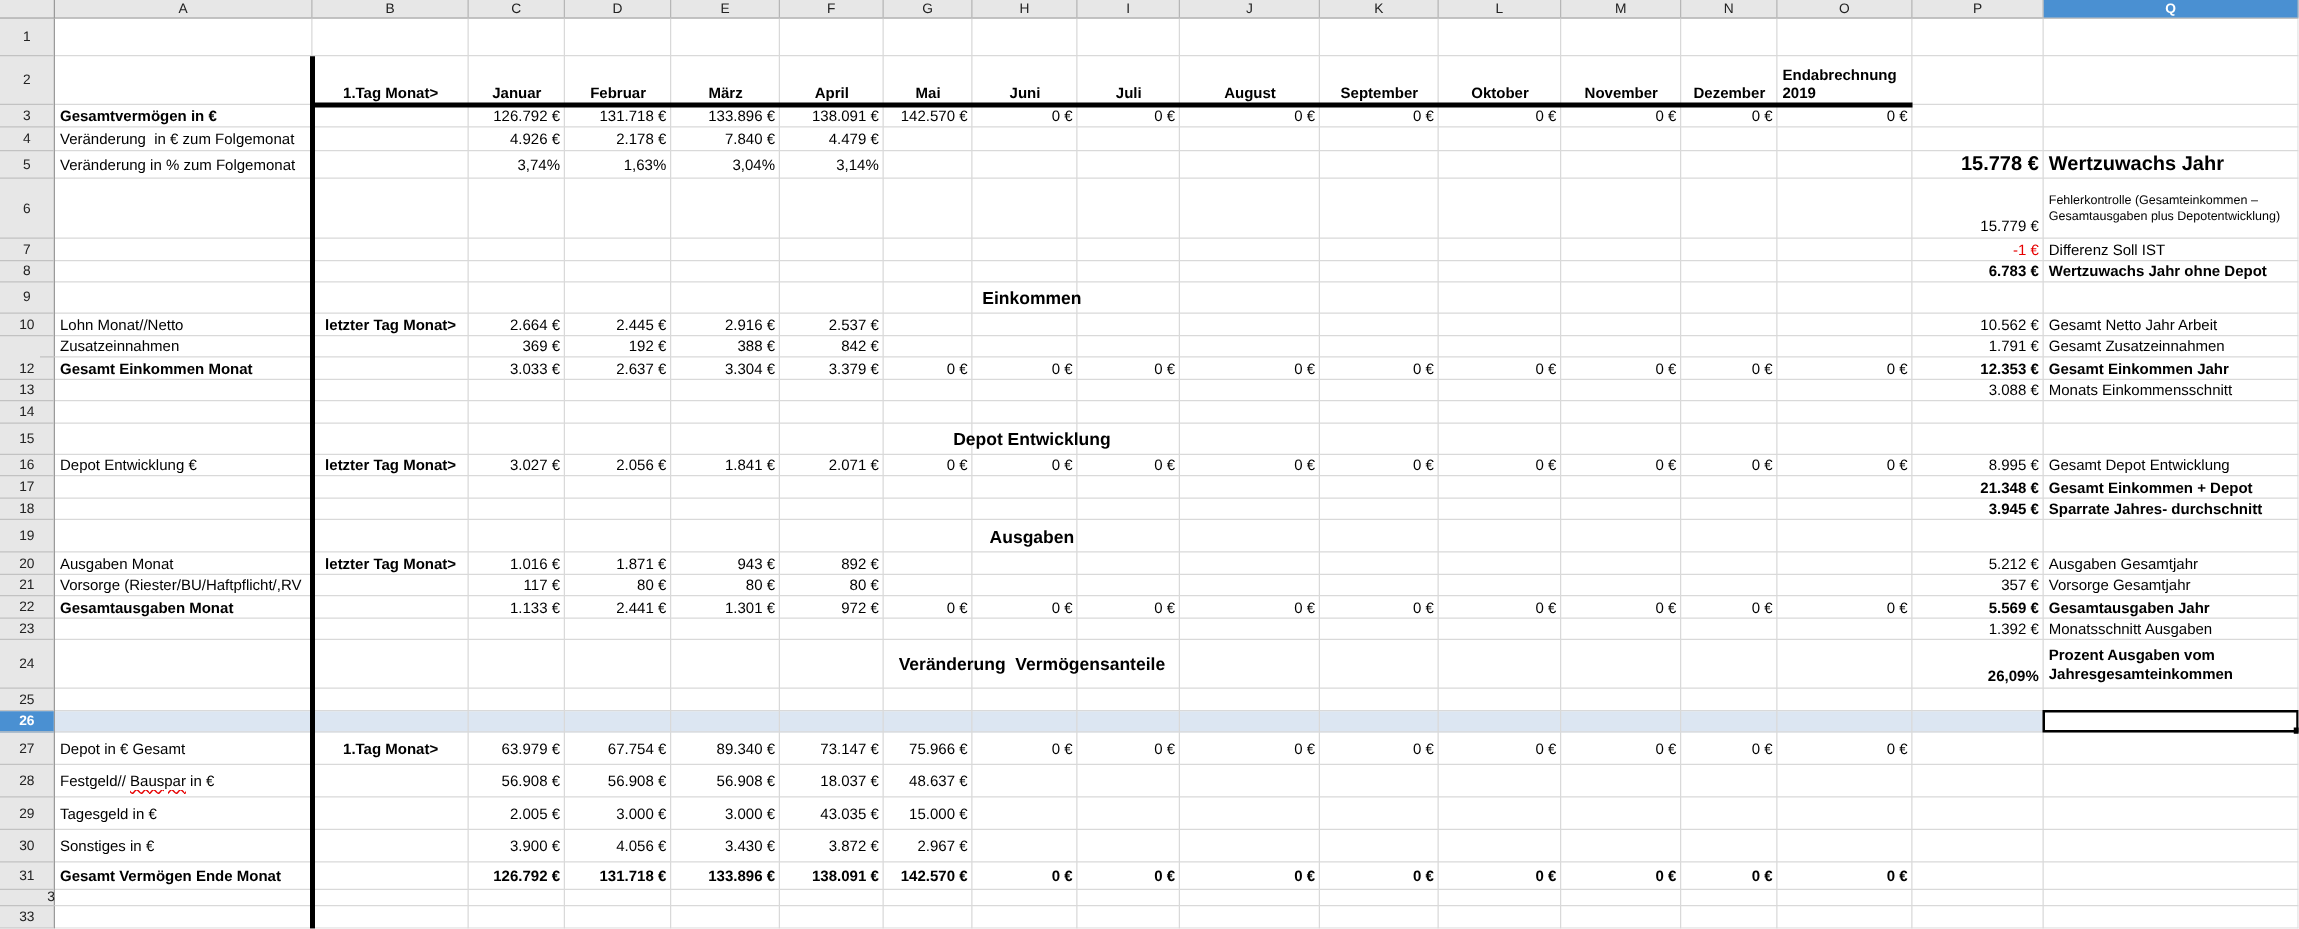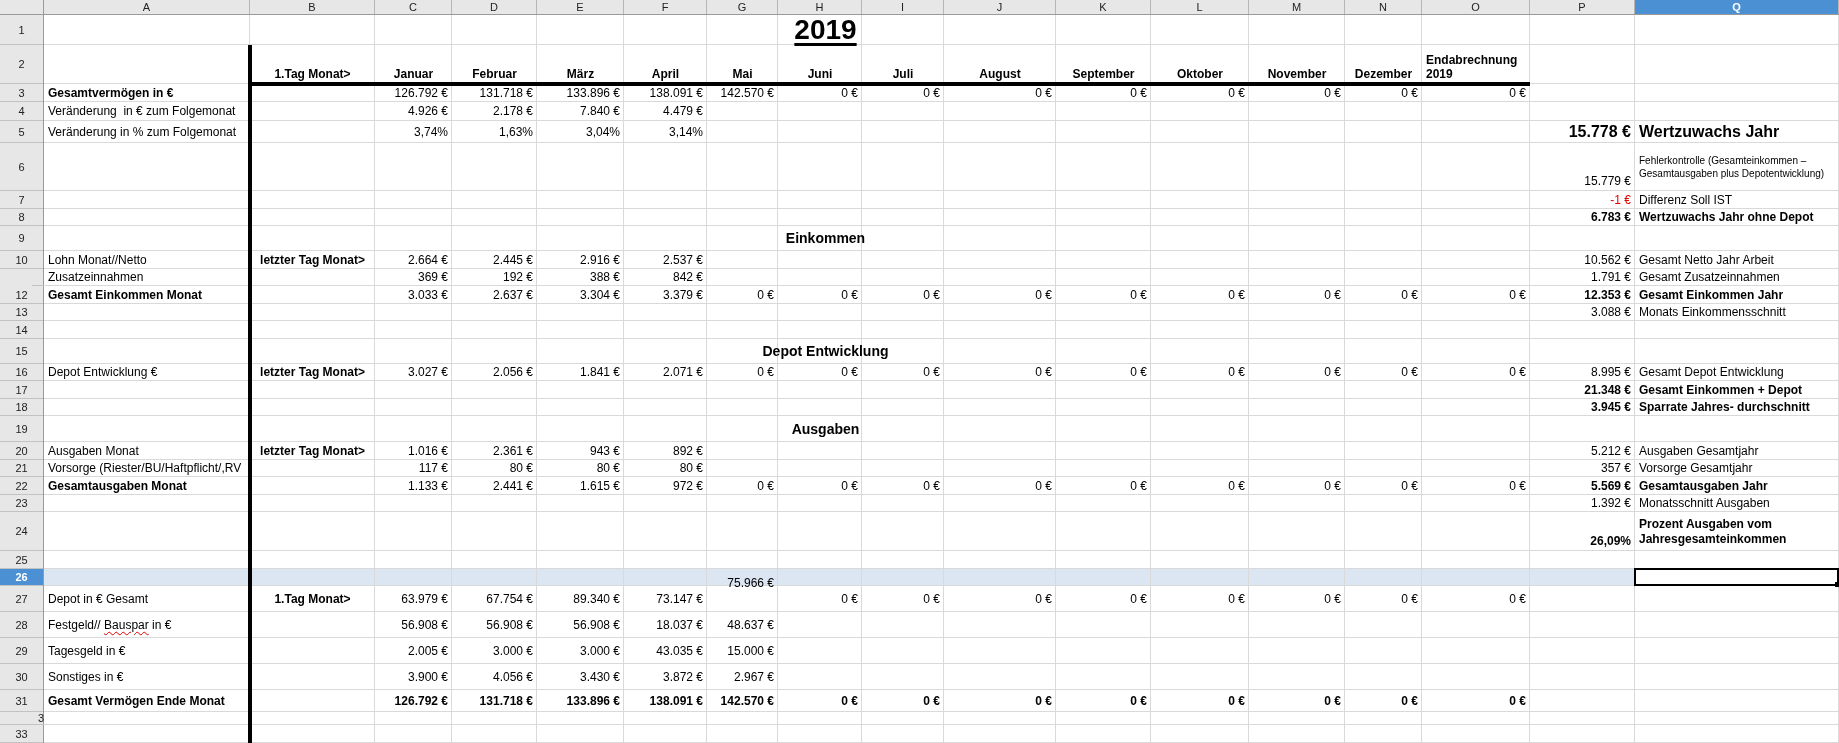--- a/index.html
+++ b/index.html
@@ -137,21 +137,20 @@
       <div class="hline" style="top: 570px;"></div>
       <div class="hline" style="top: 596px;"></div>
       <div class="hline" style="top: 622px;"></div>
       <div class="hline" style="top: 648px;"></div>
       <div class="hline" style="top: 674px;"></div>
       <div class="hline" style="top: 696px;"></div>
       <div class="hline" style="top: 709px;"></div>
       <div class="hline" style="top: 727px;"></div>
       <div class="thickv" style="left: 204px; top: 30px; height: 698px;"></div>
       <div class="thickh" style="top: 67px; left: 206px; width: 1280px;"></div>
-      <div class="cell title c" style="left: 663px; top: 0px; width: 237px; height: 30px;">2019</div>
       <div class="cell b c vb" style="left: 206px; top: 30px; width: 125px; height: 39px;">1.Tag Monat&gt;</div>
       <div class="cell b c vb" style="left: 331px; top: 30px; width: 77px; height: 39px;">Januar</div>
       <div class="cell b c vb" style="left: 408px; top: 30px; width: 85px; height: 39px;">Februar</div>
       <div class="cell b c vb" style="left: 493px; top: 30px; width: 87px; height: 39px;">März</div>
       <div class="cell b c vb" style="left: 580px; top: 30px; width: 83px; height: 39px;">April</div>
       <div class="cell b c vb" style="left: 663px; top: 30px; width: 71px; height: 39px;">Mai</div>
       <div class="cell b c vb" style="left: 734px; top: 30px; width: 84px; height: 39px;">Juni</div>
       <div class="cell b c vb" style="left: 818px; top: 30px; width: 82px; height: 39px;">Juli</div>
       <div class="cell b c vb" style="left: 900px; top: 30px; width: 112px; height: 39px;">August</div>
       <div class="cell b c vb" style="left: 1012px; top: 30px; width: 95px; height: 39px;">September</div>
@@ -244,59 +243,60 @@
       <div class="cell r" style="left: 1486px; top: 349px; width: 105px; height: 17px;">8.995 €</div>
       <div class="cell" style="left: 1591px; top: 349px; width: 204px; height: 17px;">Gesamt Depot Entwicklung</div>
       <div class="cell r b" style="left: 1486px; top: 366px; width: 105px; height: 18px;">21.348 €</div>
       <div class="cell b" style="left: 1591px; top: 366px; width: 204px; height: 18px;">Gesamt Einkommen + Depot</div>
       <div class="cell r b" style="left: 1486px; top: 384px; width: 105px; height: 17px;">3.945 €</div>
       <div class="cell b" style="left: 1591px; top: 384px; width: 204px; height: 17px;">Sparrate Jahres- durchschnitt</div>
       <div class="cell heading c" style="left: 663px; top: 401px; width: 237px; height: 26px;">Ausgaben</div>
       <div class="cell" style="left: 0px; top: 427px; width: 206px; height: 18px;">Ausgaben Monat</div>
       <div class="cell b c" style="left: 206px; top: 427px; width: 125px; height: 18px;">letzter Tag Monat&gt;</div>
       <div class="cell r" style="left: 331px; top: 427px; width: 77px; height: 18px;">1.016 €</div>
-      <div class="cell r" style="left: 408px; top: 427px; width: 85px; height: 18px;">2.361 €</div>
+      <div class="cell r" style="left: 408px; top: 427px; width: 85px; height: 18px;">1.871 €</div>
       <div class="cell r" style="left: 493px; top: 427px; width: 87px; height: 18px;">943 €</div>
       <div class="cell r" style="left: 580px; top: 427px; width: 83px; height: 18px;">892 €</div>
       <div class="cell r" style="left: 1486px; top: 427px; width: 105px; height: 18px;">5.212 €</div>
       <div class="cell" style="left: 1591px; top: 427px; width: 204px; height: 18px;">Ausgaben Gesamtjahr</div>
       <div class="cell" style="left: 0px; top: 445px; width: 206px; height: 17px;">Vorsorge (Riester/BU/Haftpflicht/,RV</div>
       <div class="cell r" style="left: 331px; top: 445px; width: 77px; height: 17px;">117 €</div>
       <div class="cell r" style="left: 408px; top: 445px; width: 85px; height: 17px;">80 €</div>
       <div class="cell r" style="left: 493px; top: 445px; width: 87px; height: 17px;">80 €</div>
       <div class="cell r" style="left: 580px; top: 445px; width: 83px; height: 17px;">80 €</div>
       <div class="cell r" style="left: 1486px; top: 445px; width: 105px; height: 17px;">357 €</div>
       <div class="cell" style="left: 1591px; top: 445px; width: 204px; height: 17px;">Vorsorge Gesamtjahr</div>
       <div class="cell b" style="left: 0px; top: 462px; width: 206px; height: 18px;">Gesamtausgaben Monat</div>
       <div class="cell r" style="left: 331px; top: 462px; width: 77px; height: 18px;">1.133 €</div>
       <div class="cell r" style="left: 408px; top: 462px; width: 85px; height: 18px;">2.441 €</div>
-      <div class="cell r" style="left: 493px; top: 462px; width: 87px; height: 18px;">1.615 €</div>
+      <div class="cell r" style="left: 493px; top: 462px; width: 87px; height: 18px;">1.301 €</div>
       <div class="cell r" style="left: 580px; top: 462px; width: 83px; height: 18px;">972 €</div>
       <div class="cell r" style="left: 663px; top: 462px; width: 71px; height: 18px;">0 €</div>
       <div class="cell r" style="left: 734px; top: 462px; width: 84px; height: 18px;">0 €</div>
       <div class="cell r" style="left: 818px; top: 462px; width: 82px; height: 18px;">0 €</div>
       <div class="cell r" style="left: 900px; top: 462px; width: 112px; height: 18px;">0 €</div>
       <div class="cell r" style="left: 1012px; top: 462px; width: 95px; height: 18px;">0 €</div>
       <div class="cell r" style="left: 1107px; top: 462px; width: 98px; height: 18px;">0 €</div>
       <div class="cell r" style="left: 1205px; top: 462px; width: 96px; height: 18px;">0 €</div>
       <div class="cell r" style="left: 1301px; top: 462px; width: 77px; height: 18px;">0 €</div>
       <div class="cell r" style="left: 1378px; top: 462px; width: 108px; height: 18px;">0 €</div>
       <div class="cell r b" style="left: 1486px; top: 462px; width: 105px; height: 18px;">5.569 €</div>
       <div class="cell b" style="left: 1591px; top: 462px; width: 204px; height: 18px;">Gesamtausgaben Jahr</div>
       <div class="cell r" style="left: 1486px; top: 480px; width: 105px; height: 17px;">1.392 €</div>
       <div class="cell" style="left: 1591px; top: 480px; width: 204px; height: 17px;">Monatsschnitt Ausgaben</div>
+      <div class="cell heading c" style="left: 663px; top: 497px; width: 237px; height: 39px;">Veränderung  Vermögensanteile</div>
       <div class="cell r b vb" style="left: 1486px; top: 497px; width: 105px; height: 39px;">26,09%</div>
       <div class="cell b wrap" style="left: 1591px; top: 497px; width: 204px; height: 39px;">Prozent Ausgaben vom Jahresgesamteinkommen</div>
       <div class="cell" style="left: 0px; top: 571px; width: 206px; height: 26px;">Depot in € Gesamt</div>
       <div class="cell b c" style="left: 206px; top: 571px; width: 125px; height: 26px;">1.Tag Monat&gt;</div>
       <div class="cell r" style="left: 331px; top: 571px; width: 77px; height: 26px;">63.979 €</div>
       <div class="cell r" style="left: 408px; top: 571px; width: 85px; height: 26px;">67.754 €</div>
       <div class="cell r" style="left: 493px; top: 571px; width: 87px; height: 26px;">89.340 €</div>
       <div class="cell r" style="left: 580px; top: 571px; width: 83px; height: 26px;">73.147 €</div>
-      <div class="cell r" style="left: 663px; top: 555px; width: 71px; height: 26px;">75.966 €</div>
+      <div class="cell r" style="left: 663px; top: 571px; width: 71px; height: 26px;">75.966 €</div>
       <div class="cell r" style="left: 734px; top: 571px; width: 84px; height: 26px;">0 €</div>
       <div class="cell r" style="left: 818px; top: 571px; width: 82px; height: 26px;">0 €</div>
       <div class="cell r" style="left: 900px; top: 571px; width: 112px; height: 26px;">0 €</div>
       <div class="cell r" style="left: 1012px; top: 571px; width: 95px; height: 26px;">0 €</div>
       <div class="cell r" style="left: 1107px; top: 571px; width: 98px; height: 26px;">0 €</div>
       <div class="cell r" style="left: 1205px; top: 571px; width: 96px; height: 26px;">0 €</div>
       <div class="cell r" style="left: 1301px; top: 571px; width: 77px; height: 26px;">0 €</div>
       <div class="cell r" style="left: 1378px; top: 571px; width: 108px; height: 26px;">0 €</div>
       <div class="cell" style="left: 0px; top: 597px; width: 206px; height: 26px;"><span>Festgeld// </span><span class="sq">Bauspar</span><span> in €</span></div>
       <div class="cell r" style="left: 331px; top: 597px; width: 77px; height: 26px;">56.908 €</div>

